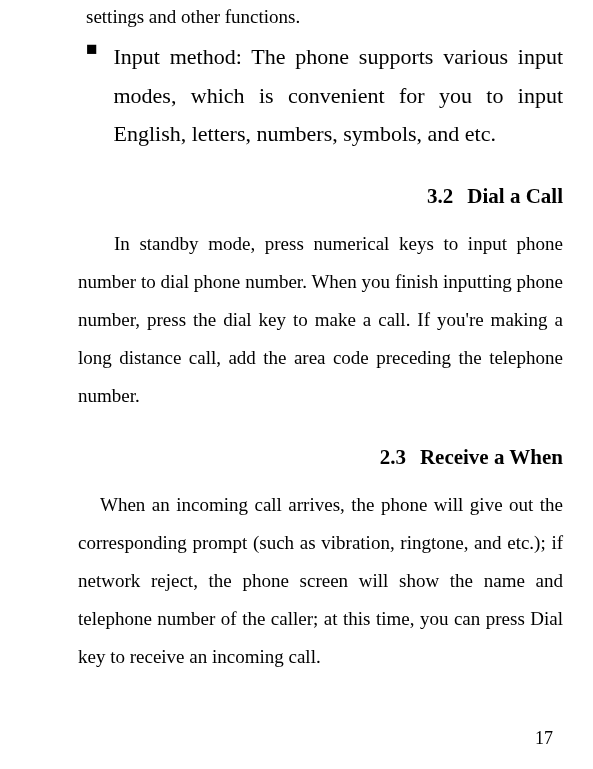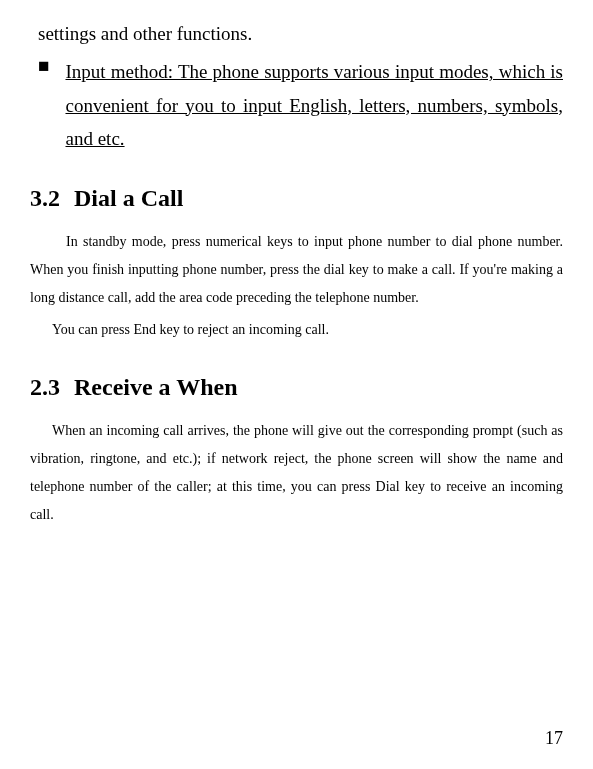--- a/index.html
+++ b/index.html
@@ -10,72 +10,73 @@
     body {
       width: 593px;
       height: 769px;
       background: #ffffff;
       font-family: 'Times New Roman', Times, serif;
       color: #000000;
       padding: 0 30px;
       position: relative;
     }
     .content {
-      padding-top: 19px;
+      padding-top: 2px;
+      margin-left: 48px;
     }
     .fragment-line {
       font-size: 19px;
       line-height: 1.6;
       margin-bottom: 2px;
       padding-left: 8px;
     }
     .bullet-item {
       display: flex;
       margin-top: 6px;
       margin-bottom: 6px;
     }
     .bullet-marker {
       font-size: 19px;
       padding-left: 8px;
       padding-right: 16px;
       flex-shrink: 0;
     }
     .bullet-text {
-      font-size: 19px;
+      font-size: 22px;
       line-height: 1.75;
       text-align: justify;
       flex: 1;
-      text-decoration: underline;
     }
     .section-heading {
-      font-size: 24px;
+      font-size: 21px;
       font-weight: bold;
       margin-top: 30px;
       margin-bottom: 16px;
+      text-align: right;
     }
     .section-number {
       display: inline-block;
       margin-right: 14px;
     }
     .body-para {
-      font-size: 14px;
+      font-size: 19px;
       line-height: 2.0;
       text-align: justify;
       margin-top: 4px;
     }
     .body-para.indent-large {
       text-indent: 36px;
     }
     .body-para.indent-small {
       text-indent: 22px;
     }
     .page-number {
       position: absolute;
       bottom: 20px;
-      right: 30px;
+      right: 40px;
       font-size: 18px;
     }
   </style>
 </head>
 <body>
 
 <div class="content">
 
   <div class="fragment-line">settings and other functions.</div>
 
@@ -85,21 +86,20 @@
   </div>
 
   <div>
     <h2 class="section-heading">
       <span class="section-number">3.2</span><span>Dial a Call</span>
     </h2>
     <p class="body-para indent-large">In standby mode, press numerical keys to input phone number to dial phone number. When you finish inputting phone number, press the dial key to make a call. If you're making a long distance call, add the area code preceding the telephone number.</p>
   </div>
 
   <div>
-    <p class="body-para indent-small">You can press End key to reject an incoming call.</p>
   </div>
 
   <div>
     <h2 class="section-heading">
       <span class="section-number">2.3</span><span>Receive a When</span>
     </h2>
     <p class="body-para indent-small">When an incoming call arrives, the phone will give out the corresponding prompt (such as vibration, ringtone, and etc.); if network reject, the phone screen will show the name and telephone number of the caller; at this time, you can press Dial key to receive an incoming call.</p>
   </div>
 
 </div>

